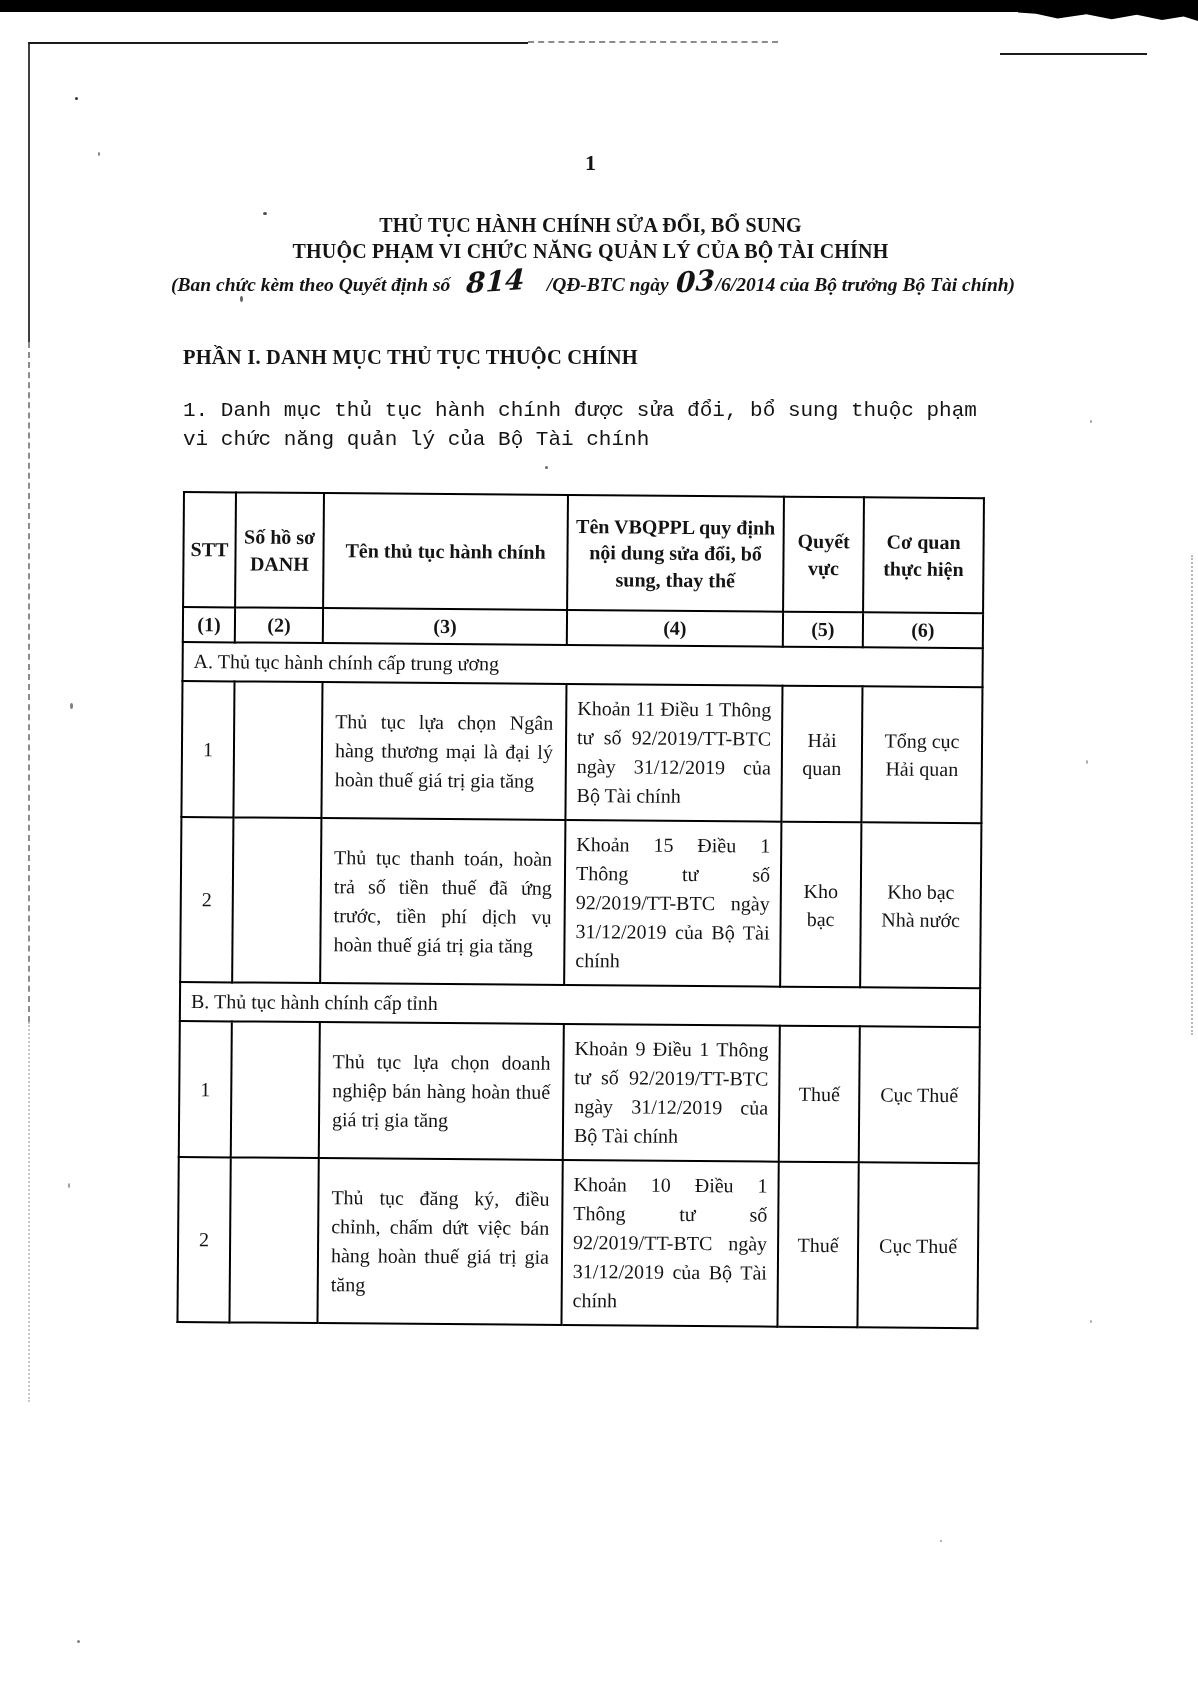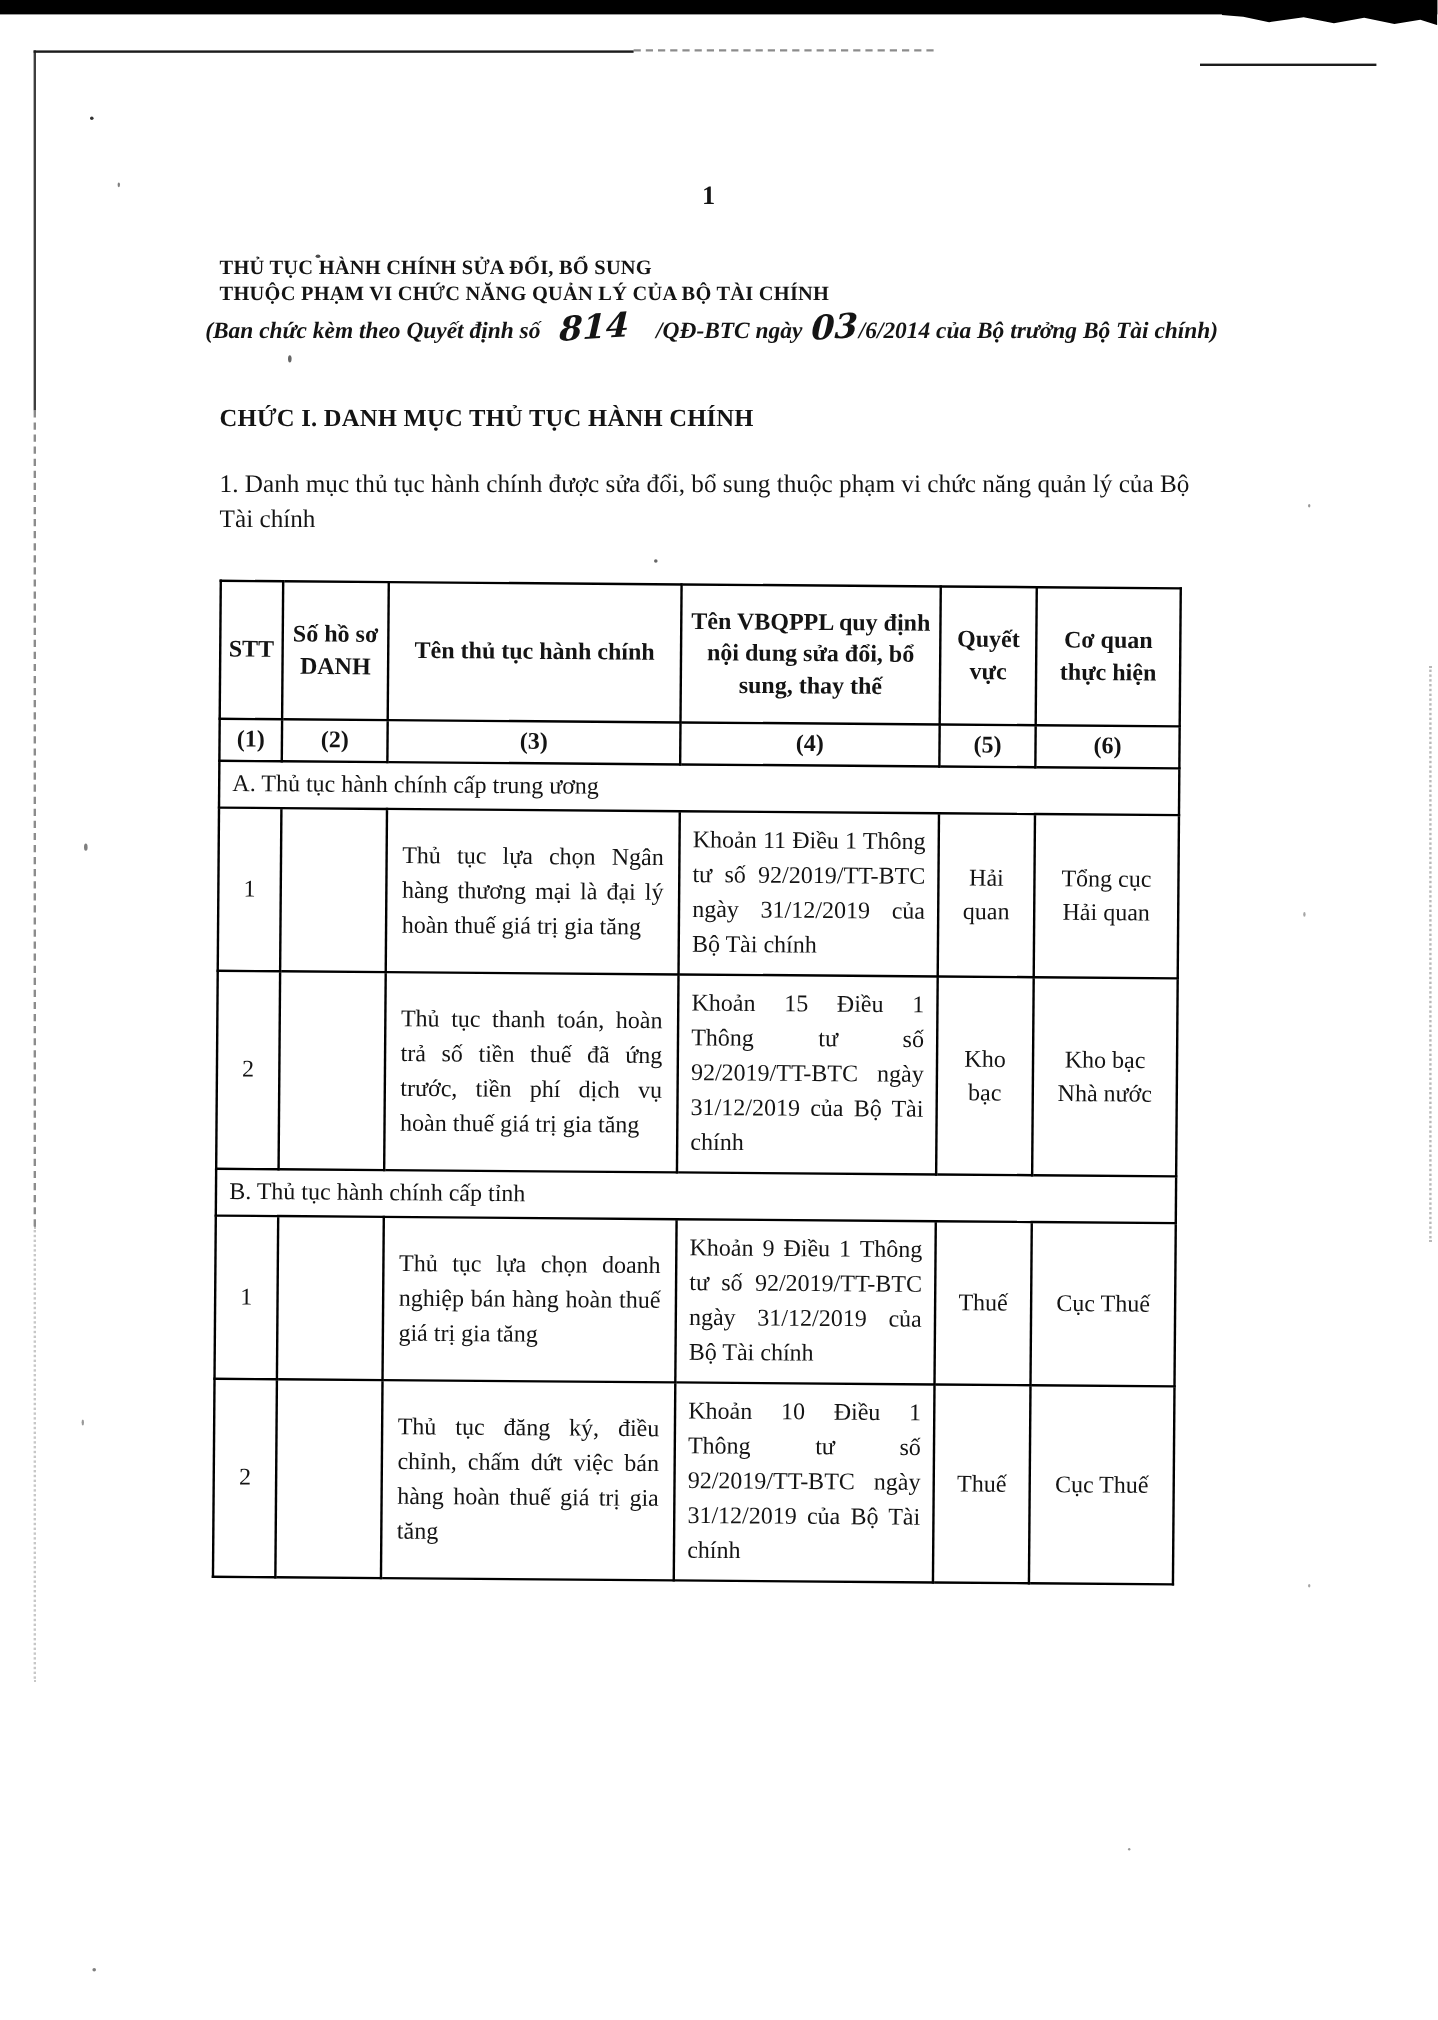--- a/index.html
+++ b/index.html
@@ -14,28 +14,28 @@
   .scan-bar-top{position:absolute;left:0;top:0;width:1198px;height:12px;background:#000;}
   .scan-bar-top-right{position:absolute;left:1018px;top:0;width:180px;height:21px;background:#000;
     clip-path:polygon(0 0,100% 0,100% 100%,92% 78%,80% 95%,66% 70%,52% 92%,38% 68%,22% 88%,10% 66%,0 60%);}
   .frame-line{position:absolute;background:#1c1c1c;}
   .frame-dashed{position:absolute;border:0;}
   .speck{position:absolute;background:#000;border-radius:50%;}
 
   
   .content{position:absolute;left:183px;top:150px;width:815px;}
   .page-number{text-align:center;font-size:22px;font-weight:bold;}
-  .doc-title{margin-top:36px;text-align:left;font-weight:bold;font-size:17px;line-height:1.32;letter-spacing:.2px;}
+  .doc-title{margin-top:36px;text-align:center;font-weight:bold;font-size:20px;line-height:1.32;letter-spacing:.2px;}
   .decision-note{margin-top:9px;text-align:center;font-style:italic;font-weight:bold;font-size:19.5px;white-space:nowrap;margin-left:-12px;}
   .hand{font-family:"DejaVu Serif", serif;font-style:italic;font-weight:bold;font-size:28px;line-height:0;
         display:inline-block;transform:rotate(-4deg) skewX(-6deg);}
   .hand-num{margin:0 22px 0 16px;}
   .hand-day{margin:0 1px 0 7px;}
   .part-heading{margin-top:50px;font-weight:bold;font-size:20.5px;letter-spacing:.2px;}
-  .intro{margin-top:28px;font-size:21px;line-height:1.38;}
+  .intro{margin-top:28px;font-size:21px;line-height:1.38;font-family:Liberation Mono, monospace;}
 
   
   table.proc{
     margin-top:36px;border-collapse:collapse;width:800px;table-layout:fixed;
     transform:rotate(.45deg);transform-origin:0 0;
   }
   table.proc th,table.proc td{border:2px solid #000;font-size:20px;vertical-align:middle;}
   table.proc th{font-weight:bold;text-align:center;line-height:1.32;padding:17px 4px;}
   td.colnum{text-align:center;font-weight:bold;padding:5px 2px;}
   td.section-label{padding:7px 8px 7px 10px;font-size:21px;}
@@ -78,21 +78,21 @@
   <div class="page-number">1</div>
 
   <div class="doc-title">
     <div>THỦ TỤC HÀNH CHÍNH SỬA ĐỔI, BỔ SUNG</div>
     <div>THUỘC PHẠM VI CHỨC NĂNG QUẢN LÝ CỦA BỘ TÀI CHÍNH</div>
   </div>
 
   <div class="decision-note"><span>(Ban chức kèm theo Quyết định số</span><span class="hand hand-num">814</span><span>/QĐ-BTC ngày</span><span class="hand hand-day">03</span><span>/6/2014 của Bộ trưởng Bộ Tài chính)</span>
   </div>
 
-  <div class="part-heading">CHỨC I. DANH MỤC THỦ TỤC HÀNH CHÍNH</div>
+  <div class="part-heading">PHẦN I. DANH MỤC THỦ TỤC THUỘC CHÍNH</div>
 
   <p class="intro">1. Danh mục thủ tục hành chính được sửa đổi, bổ sung thuộc phạm vi chức năng quản lý của Bộ Tài chính</p>
 
   <table class="proc">
     <colgroup>
       <col style="width:52px">
         <col style="width:88px">
         <col style="width:244px">
       <col style="width:216px">
         <col style="width:80px">

